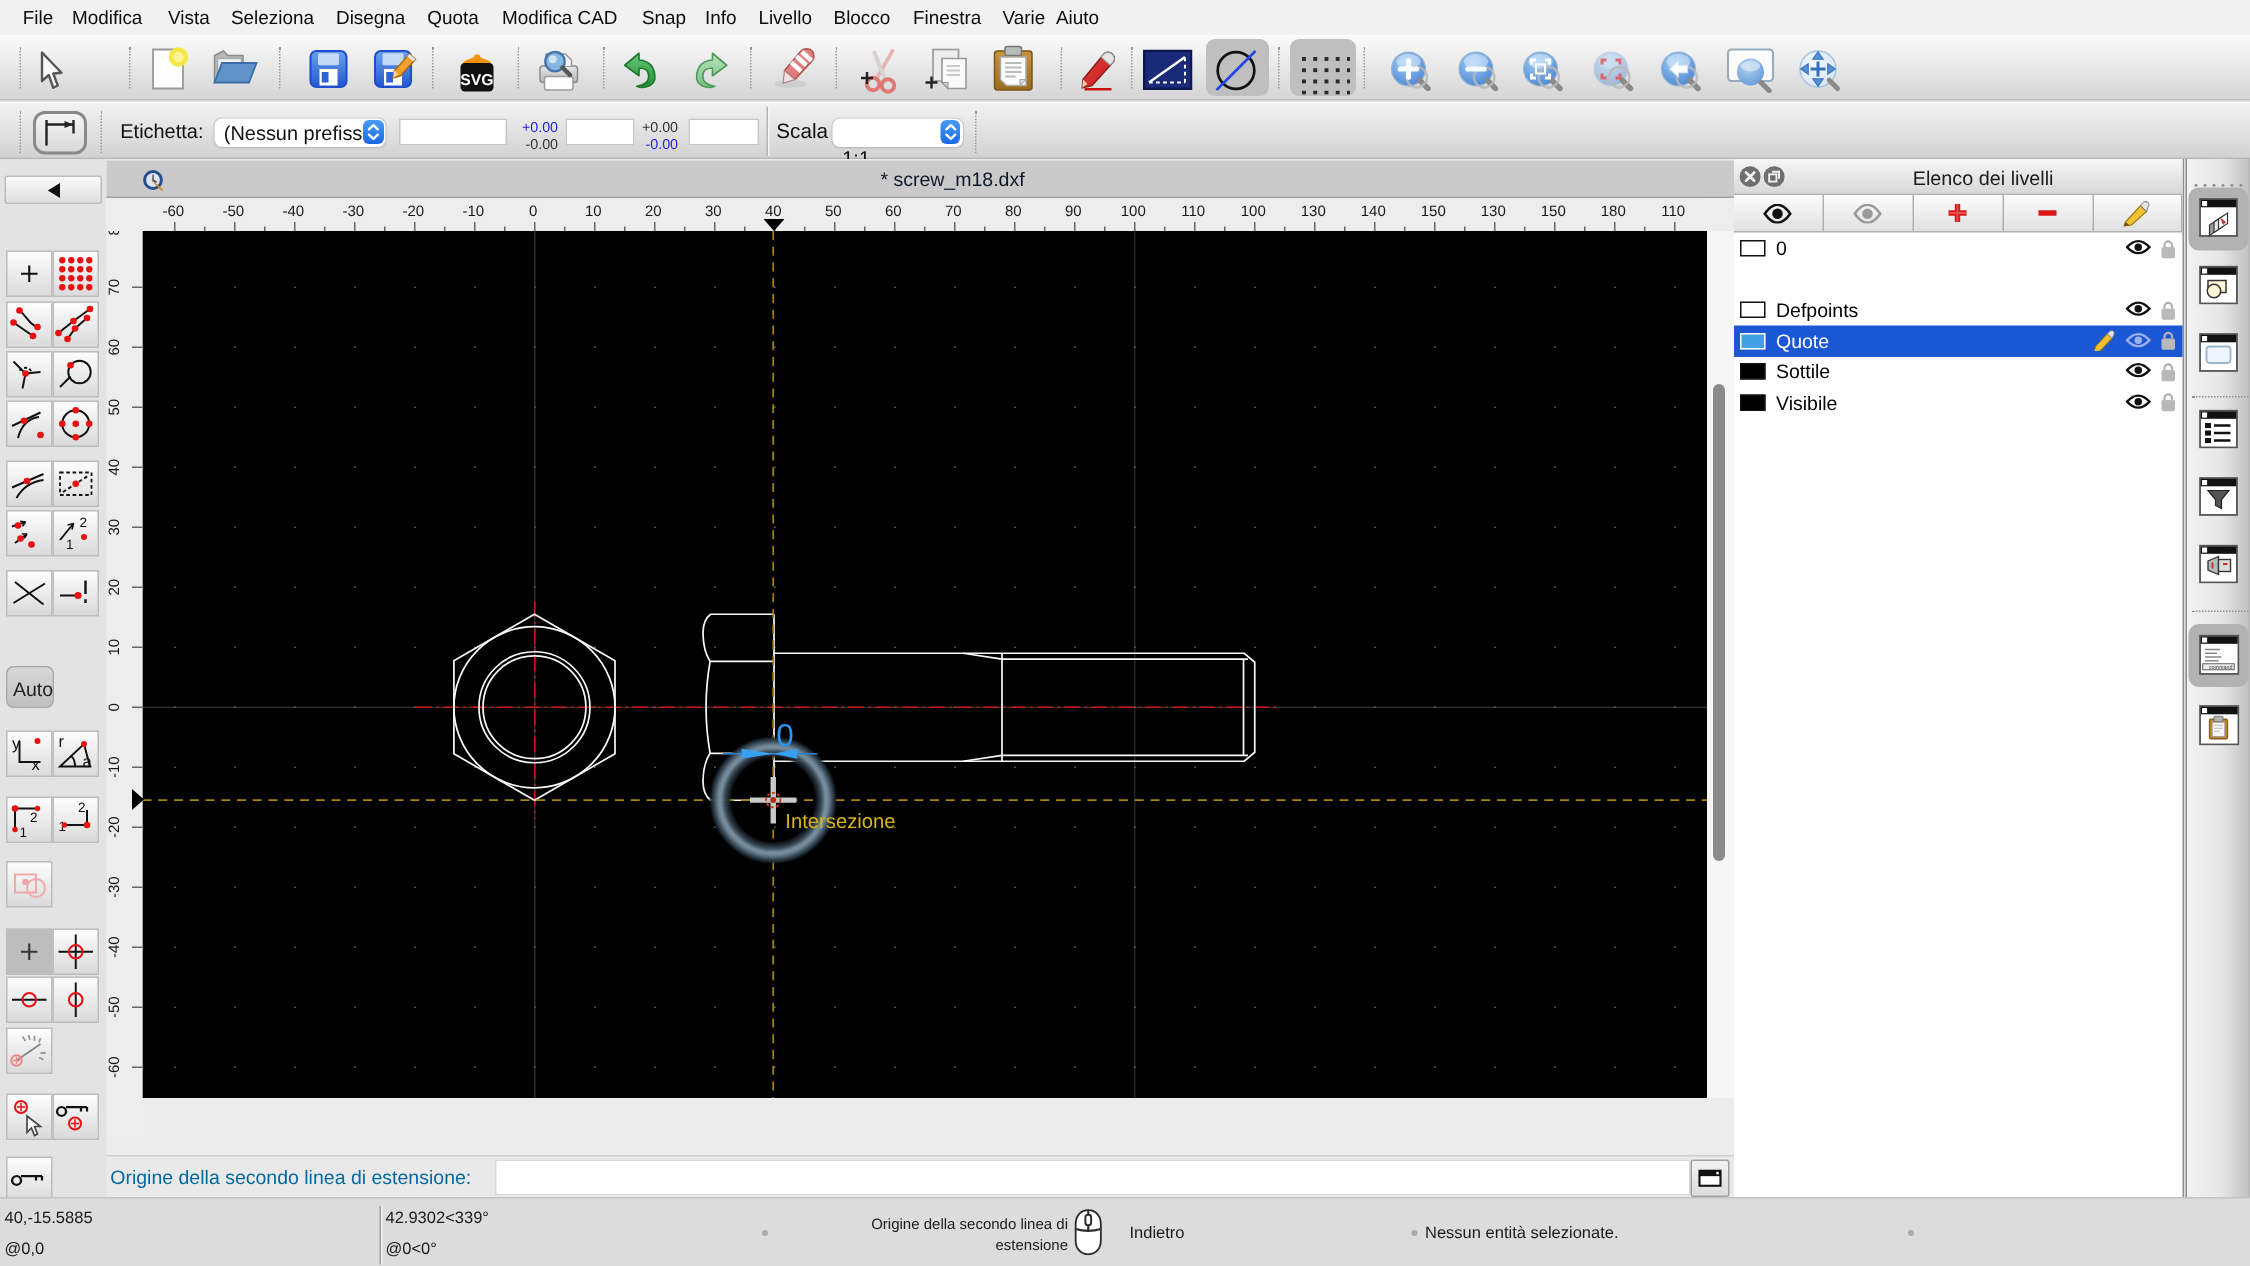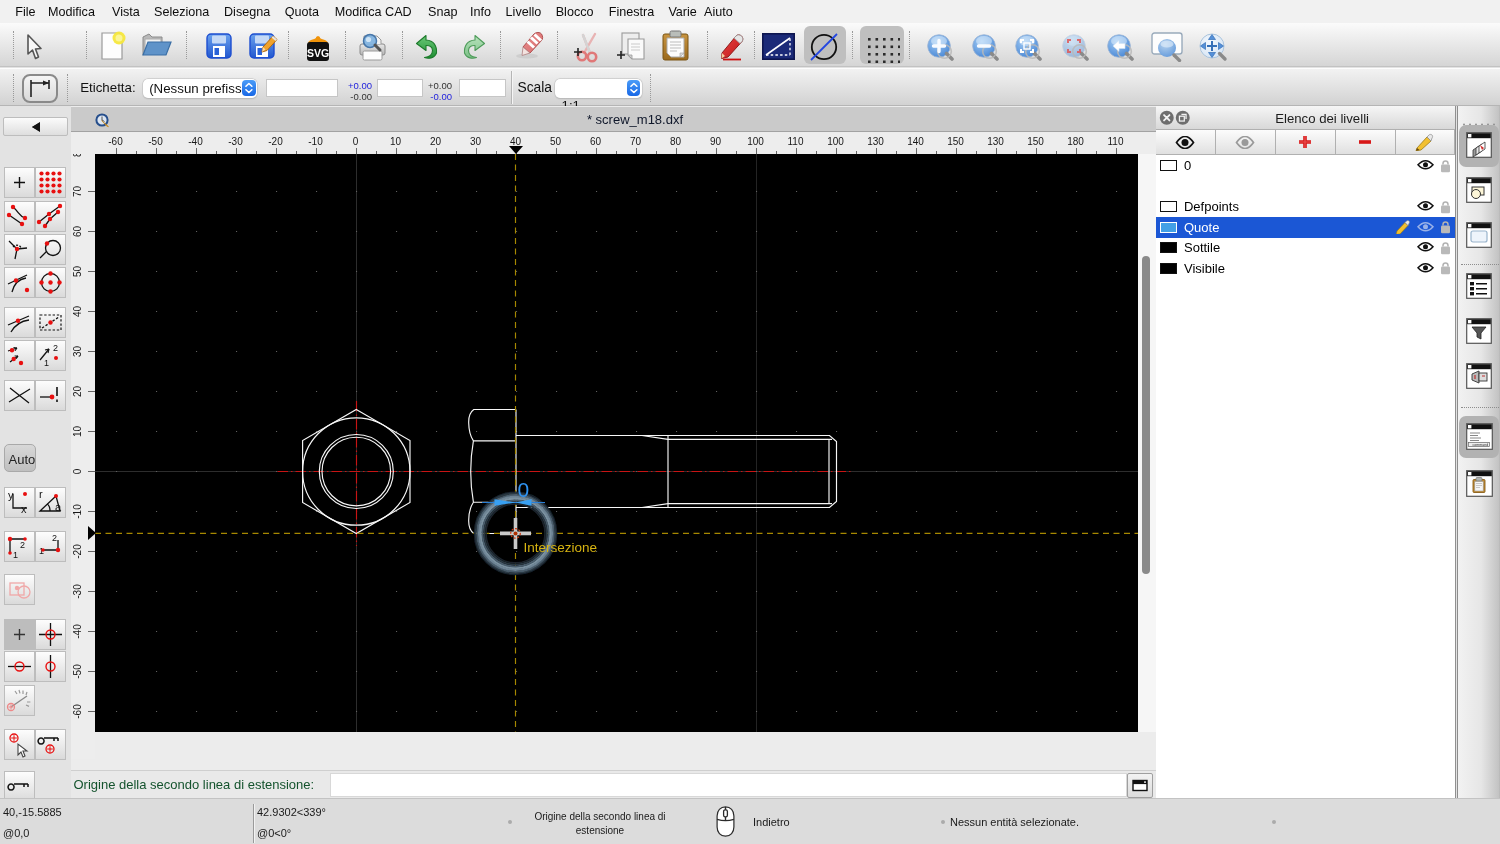--- a/index.html
+++ b/index.html
@@ -740,21 +740,21 @@
 <path d="M420.5 348.5 L436.5 345.2 V351.8 Z" fill="#38a0f2"></path>
 <text x="422.5" y="343" font-size="21" fill="#2f93f2" font-family="Liberation Sans">0</text>
 <path d="M405 379.4 H436 M420.5 364 V395" stroke="#c9c9c9" stroke-width="3.6"></path>
 <circle cx="420.5" cy="379.4" r="4.8" fill="none" stroke="#cc3a11" stroke-width="1.2" stroke-dasharray="2 1.6"></circle>
 <circle cx="420.5" cy="379.4" r="2" fill="#b33000"></circle>
 </svg>
 <div id="vscroll">
         <div id="vthumb"></div>
       </div>
 <div id="cmdinput">
-<span style="position:absolute;left:2.5px;top:6px;font-size:13px;color:#14532d;">Origine della secondo linea di estensione:</span>
+<span style="position:absolute;left:2.5px;top:6px;font-size:13px;color:#0369a1;">Origine della secondo linea di estensione:</span>
 <div style="position:absolute;left:259px;top:1.5px;width:796.5px;height:24.5px;background:#fff;border:1px solid #d8d8d8;"></div>
 <div style="position:absolute;left:1056px;top:1.5px;width:26px;height:25px;background:linear-gradient(#f2f2f2,#dcdcdc);border:1px solid #9f9f9f;border-radius:2px;">
 <svg width="24" height="23" viewBox="0 0 24 23">
             <rect x="5" y="6.5" width="14" height="10" fill="#fff" stroke="#111" stroke-width="1.4"></rect>
             <rect x="5" y="6.5" width="14" height="3.6" fill="#111"></rect>
             <rect x="16.2" y="7.3" width="1.6" height="1.6" fill="#fff"></rect>
           </svg>
 </div>
       </div>
 </div>
@@ -952,21 +952,21 @@
 <path d="M10 13.5 h6 M10 15.5 h6 M10 17.5 h4" stroke="#bbb" stroke-width="0.8"></path>
         </svg></div>
 </div>
 <div id="statusbar">
 <span class="t" style="left:3px;top:7px;">40,-15.5885</span>
 <span class="t" style="left:3px;top:27.5px;">@0,0</span>
 <div class="abs" style="left:253px;top:4.5px;width:2px;height:39px;border-left:1px solid #9a9a9a;border-right:1px solid #f2f2f2;"></div>
 <span class="t" style="left:257px;top:7px;">42.9302&lt;339°</span>
 <span class="t" style="left:257px;top:27.5px;">@0&lt;0°</span>
 <div class="abs" style="left:508px;top:20.5px;width:4px;height:4px;border-radius:2px;background:#ababab;"></div>
-<div class="s" style="left:500px;top:11px;width:200px;text-align:center;line-height:13.5px;">Origine della secondo linea di<br>estensione</div>
+<div class="s" style="left:512px;top:11px;width:200px;text-align:right;line-height:13.5px;">Origine della secondo linea di<br>estensione</div>
 <div class="abs" style="left:716px;top:7px;"><svg width="19" height="31" viewBox="0 0 19 31" style="">
           <path d="M9.5 0.8 C14.6 0.8 17.9 4.6 17.9 10 V21 C17.9 26.4 14.6 30.2 9.5 30.2 C4.4 30.2 1.1 26.4 1.1 21 V10 C1.1 4.6 4.4 0.8 9.5 0.8 Z" fill="#fff" stroke="#2b2b2b" stroke-width="1.2"></path>
 <path d="M1.1 13.4 Q9.5 15.8 17.9 13.4" fill="none" stroke="#2b2b2b" stroke-width="1.4"></path>
 <path d="M9.5 1 V4 M9.5 10.5 V14.2" stroke="#2b2b2b" stroke-width="1.4"></path>
 <rect x="7.6" y="3.8" width="3.8" height="7" rx="1.6" fill="#fff" stroke="#2b2b2b" stroke-width="1.3"></rect>
         </svg></div>
 <span class="t" style="left:753px;top:16.5px;">Indietro</span>
 <div class="abs" style="left:941px;top:20.5px;width:4px;height:4px;border-radius:2px;background:#ababab;"></div>
 <span class="t" style="left:950px;top:16.5px;">Nessun entità selezionate.</span>
 <div class="abs" style="left:1272px;top:20.5px;width:4px;height:4px;border-radius:2px;background:#ababab;"></div>

